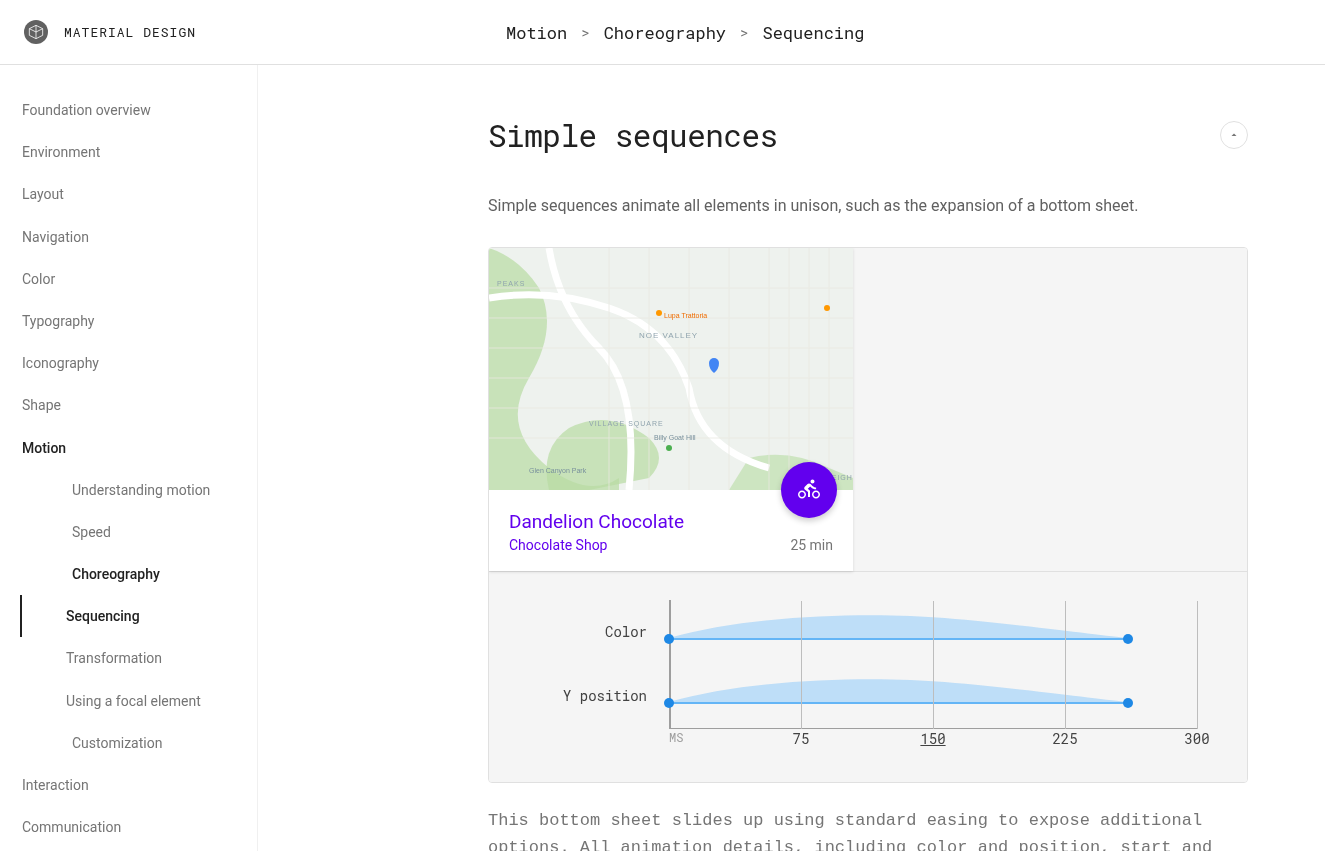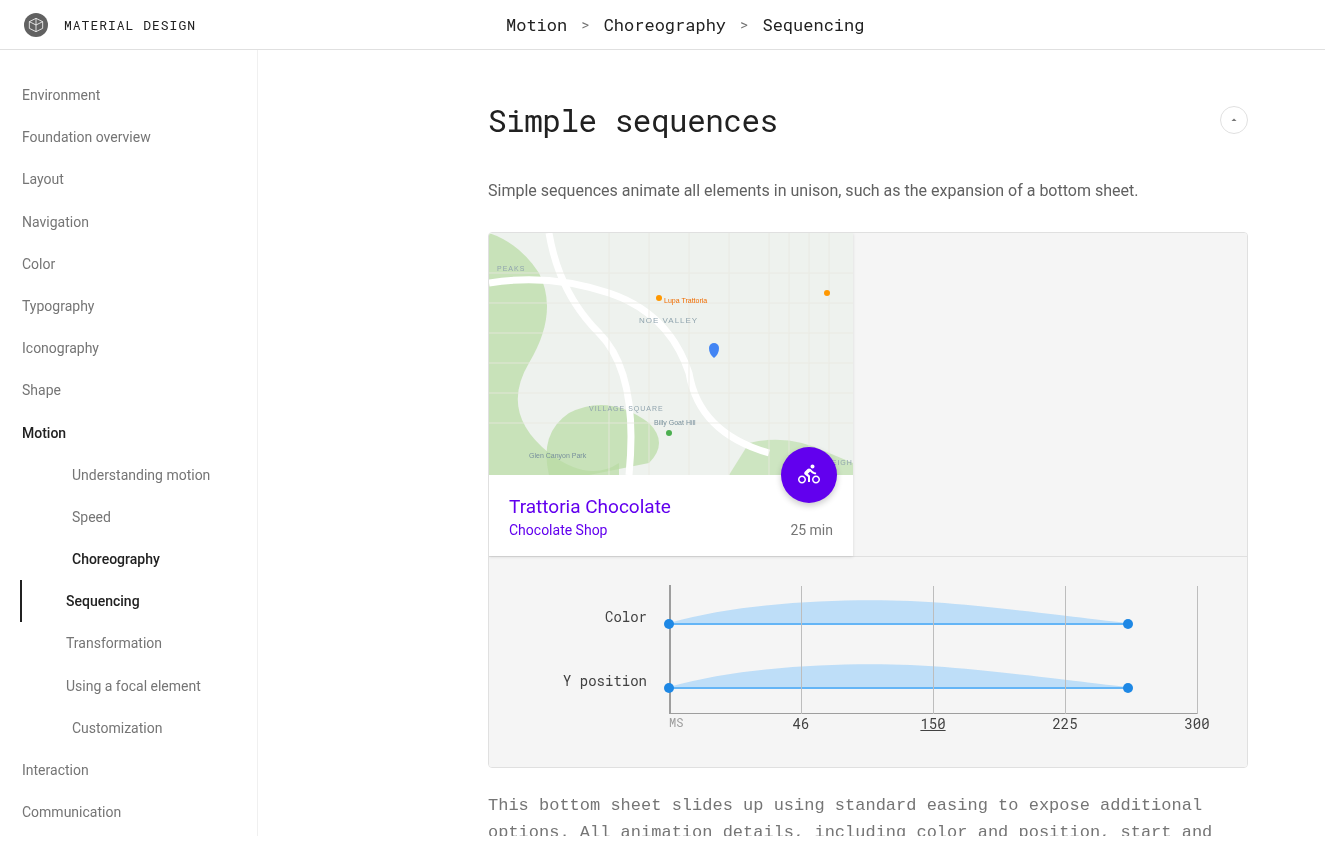--- a/index.html
+++ b/index.html
@@ -1,18 +1,18 @@
 <!DOCTYPE html>
 <html><head>
 <meta charset="utf-8">
 <style>
 * { margin: 0; padding: 0; box-sizing: border-box; }
 body { font-family: -apple-system, BlinkMacSystemFont, "Segoe UI", Roboto, sans-serif; color: #212121; background: #fff; overflow: hidden; width: 1325px; height: 851px; }
 
-.header { height: 50px; border-bottom: 1px solid #e0e0e0; display: flex; align-items: center; padding: 1px 24px; position: relative; z-index: 10; background: #fff; }
+.header { height: 65px; border-bottom: 1px solid #e0e0e0; display: flex; align-items: center; padding: 1px 24px; position: relative; z-index: 10; background: #fff; }
 .logo-wrap { display: flex; align-items: center; gap: 16px; width: 260px; }
 .logo-icon { width: 24px; height: 24px; border-radius: 50%; background: #616161; display: flex; align-items: center; justify-content: center; }
 .logo-icon svg { width: 16px; height: 16px; fill: #fff; }
 .logo-text { font-family: "Roboto Mono", monospace; font-size: 13px; letter-spacing: 1px; color: #212121; }
 .breadcrumb { display: flex; align-items: center; gap: 14px; font-family: "Roboto Mono", monospace; font-size: 17px; color: #212121; margin-left: 222px; }
 .breadcrumb .sep { color: #757575; font-size: 14px; }
 
 .main { display: flex; height: calc(851px - 65px); }
 .sidebar { width: 258px; overflow-y: auto; padding: 24px 0 40px 0; border-right: 1px solid #f0f0f0; }
 .sidebar::-webkit-scrollbar { width: 16px; }
@@ -81,22 +81,22 @@
     <span>Motion</span>
     <span class="sep">&gt;</span>
     <span>Choreography</span>
     <span class="sep">&gt;</span>
     <span>Sequencing</span>
   </div>
 </div>
 
 <div class="main">
   <nav class="sidebar" id="sidebar">
+      <div class="nav-item l1">Foundation overview</div>
       <div class="nav-item l1">Environment</div>
-      <div class="nav-item l1">Foundation overview</div>
       <div class="nav-item l1">Layout</div>
       <div class="nav-item l1">Navigation</div>
       <div class="nav-item l1">Color</div>
       <div class="nav-item l1">Typography</div>
       <div class="nav-item l1">Iconography</div>
       <div class="nav-item l1">Shape</div>
       <div class="nav-item l1 active">Motion</div>
       <div class="nav-item nav-sub">Understanding motion</div>
       <div class="nav-item nav-sub">Speed</div>
       <div class="nav-item nav-sub active">Choreography</div>
@@ -161,21 +161,21 @@
                 <path d="M220 115 a5 5 0 1 1 10 0 q0 6 -5 10 q-5 -4 -5 -10" fill="#4285f4"></path>
                 <circle cx="180" cy="200" r="3" fill="#4caf50"></circle>
               </svg>
             </div>
             <div class="card-body">
               <div class="fab">
                 <svg viewBox="0 0 24 24">
                     <path d="M15.5 5.5c1.1 0 2-.9 2-2s-.9-2-2-2-2 .9-2 2 .9 2 2 2zM5 20.5c-2.2 0-4-1.8-4-4s1.8-4 4-4 4 1.8 4 4-1.8 4-4 4zm0-6.5c-1.4 0-2.5 1.1-2.5 2.5S3.6 19 5 19s2.5-1.1 2.5-2.5S6.4 14 5 14zm5.8-3.2l2.4-2.4.8.8c1.3 1.3 3 2.1 5.1 2.1V9.4c-1.5 0-2.7-.6-3.6-1.5l-1.9-1.9c-.5-.4-1-.6-1.6-.6s-1.1.2-1.4.6L7.8 8.8c-.4.4-.6.9-.6 1.4 0 .6.2 1.1.6 1.4L11 14v5h2v-6.2l-2.2-2zM19 20.5c-2.2 0-4-1.8-4-4s1.8-4 4-4 4 1.8 4 4-1.8 4-4 4zm0-6.5c-1.4 0-2.5 1.1-2.5 2.5S17.6 19 19 19s2.5-1.1 2.5-2.5S20.4 14 19 14z"></path>
                   </svg>
               </div>
-              <div class="card-title">Trattoria Chocolate</div>
+              <div class="card-title">Dandelion Chocolate</div>
               <div class="card-sub">Chocolate Shop</div>
               <div class="card-time">25 min</div>
             </div>
           </div>
         </div>
 
         <div class="figure-bottom">
           <div class="timeline">
             <div class="timeline-axis-stub"></div>
             <div id="timeline-rows">
@@ -197,21 +197,21 @@
         <path d="M0 26 C18 2, 45 0, 60 6 C80 14, 95 24, 100 26 Z" fill="#90caf9" opacity="0.55"></path>
       </svg>
       <div class="track-line"></div>
       <div class="track-dot start"></div>
       <div class="track-dot end"></div>
     </div>
                 </div>
               </div>
             <div class="timeline-axis" id="timeline-axis">
                 <div class="tick-label first" style="left: 0%;">MS</div>
-                <div class="tick-label" style="left: 25%;">46</div>
+                <div class="tick-label" style="left: 25%;">75</div>
                 <div style="position: absolute; left: 25%; top: -128px; height: 128px; border-left: 1px solid rgb(189, 189, 189);"></div>
                 <div class="tick-label" style="left: 50%; text-decoration: underline;">150</div>
                 <div style="position: absolute; left: 50%; top: -128px; height: 128px; border-left: 1px solid rgb(189, 189, 189);"></div>
                 <div class="tick-label" style="left: 75%;">225</div>
                 <div style="position: absolute; left: 75%; top: -128px; height: 128px; border-left: 1px solid rgb(189, 189, 189);"></div>
                 <div class="tick-label" style="left: 100%;">300</div>
                 <div style="position: absolute; left: 100%; top: -128px; height: 128px; border-left: 1px solid rgb(189, 189, 189);"></div>
               </div>
           </div>
         </div>

